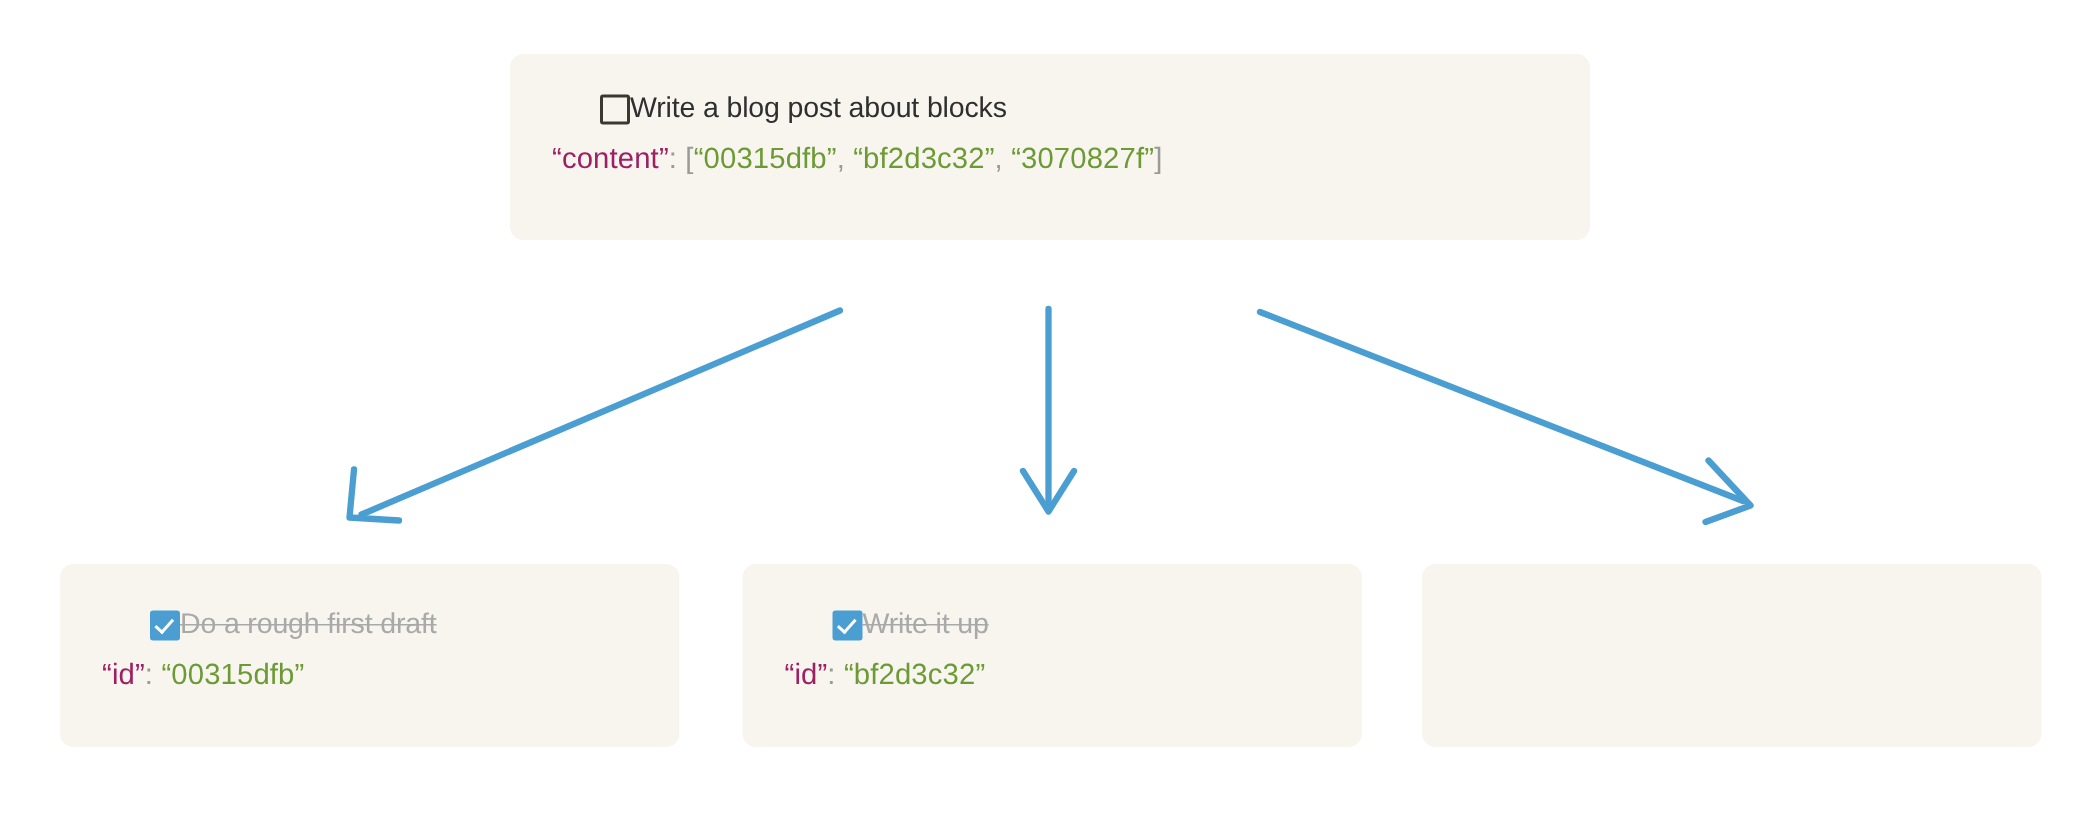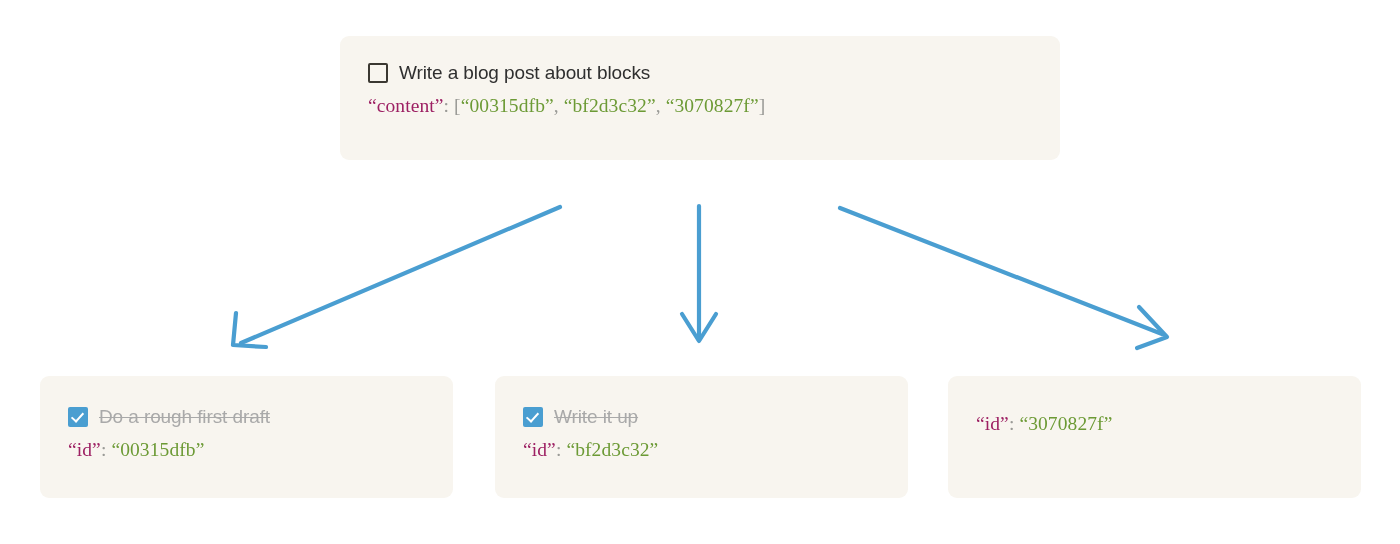--- a/index.html
+++ b/index.html
@@ -50,22 +50,22 @@
     height: 122px;
     padding: 28px 28px 0 28px;
   }
   .card-child-1 { left: 40px; }
   .card-child-2 { left: 495px; }
   .card-child-3 { left: 948px; }
 
   .todo-row {
     display: flex;
     align-items: center;
-    gap: 11px;
     height: 26px;
+    margin-left: 32px;
   }
 
   .checkbox {
     width: 20px;
     height: 20px;
     box-sizing: border-box;
     border-radius: 2px;
     flex: 0 0 auto;
     position: relative;
   }
@@ -97,21 +97,21 @@
     white-space: nowrap;
   }
   .todo-label.done {
     color: #a9a9a9;
     text-decoration: line-through;
     text-decoration-thickness: 1.3px;
   }
 
   .code-row {
     margin-top: 9px;
-    font-family: Liberation Serif, serif;
+    font-family: Liberation Sans, sans-serif;
     font-size: 19.5px;
     white-space: nowrap;
     letter-spacing: 0.1px;
   }
   .tok-key   { color: #9d2063; }
   .tok-punct { color: #9a9a96; }
   .tok-str   { color: #6c9a35; }
 </style>
 </head>
 <body>
@@ -159,18 +159,15 @@
     <div class="todo-row">
       <span class="checkbox checked"></span>
       <span class="todo-label done">Write it up</span>
     </div>
     <div class="code-row">
       <span class="tok-key">“id”</span><span class="tok-punct">: </span><span class="tok-str">“bf2d3c32”</span>
     </div>
   </div>
 
   <div class="card card-child card-child-3">
-    <div class="code-row">
-      <span class="tok-key">“id”</span><span class="tok-punct">: </span><span class="tok-str">“3070827f”</span>
-    </div>
   </div>
 
 </div>
 
 </body></html>

